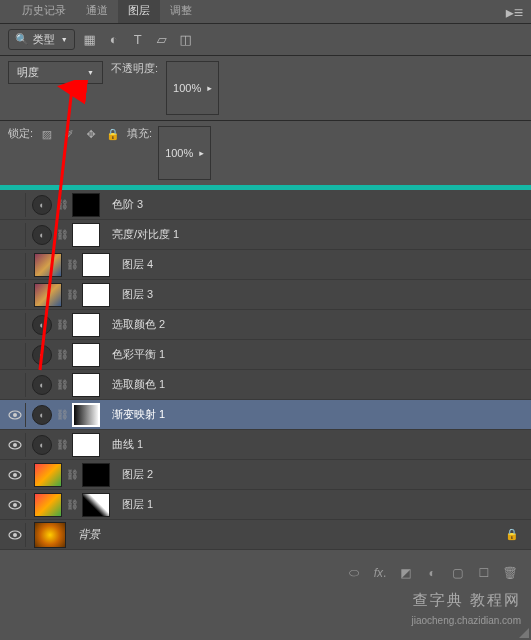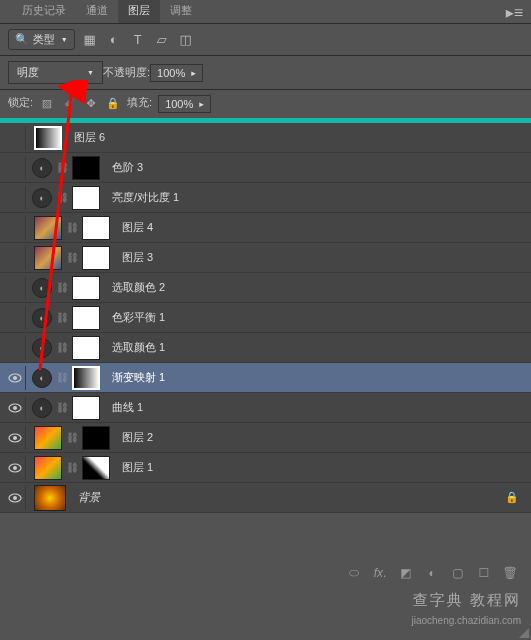--- a/index.html
+++ b/index.html
@@ -8,25 +8,25 @@
     .panel-tabs { display: flex; background: #535353; height: 24px; border-bottom: 1px solid #2a2a2a; padding-left: 12px; }
     .tab { padding: 3px 10px; font-size: 11px; color: #aaa; cursor: pointer; }
     .tab.active { background: #454545; color: #ddd; }
     .panel-menu { margin-left: auto; padding: 3px 8px; color: #bbb; cursor: pointer; }
     
     .toolbar { display: flex; align-items: center; padding: 5px 8px; gap: 6px; border-bottom: 1px solid #2a2a2a; }
     .dropdown { display: flex; align-items: center; padding: 2px 6px; border: 1px solid #333; border-radius: 3px; font-size: 11px; color: #ddd; gap: 4px; cursor: pointer; }
     .dropdown::after { content: "▼"; font-size: 7px; margin-left: 2px; }
     .tool-icon { width: 18px; height: 18px; display: flex; align-items: center; justify-content: center; color: #bbb; cursor: pointer; font-size: 13px; }
     
-    .blend-row { display: flex; align-items: center; padding: 5px 8px; border-bottom: 1px solid #2a2a2a; }
+    .blend-row { display: flex; align-items: flex-start; padding: 5px 8px; gap: 8px; border-bottom: 1px solid #2a2a2a; }
     .blend-dropdown { display: flex; align-items: center; padding: 3px 8px; border: 1px solid #333; font-size: 11px; color: #ddd; width: 95px; justify-content: space-between; cursor: pointer; }
     .blend-dropdown::after { content: "▼"; font-size: 7px; }
     .label-text { font-size: 11px; color: #ccc; }
-    .value-input { display: flex; align-items: center; padding: 2px 6px; border: 1px solid #333; font-size: 11px; color: #ddd; gap: 4px; cursor: pointer; }
+    .value-input { display: flex; align-items: center; padding: 20px 6px; border: 1px solid #333; font-size: 11px; color: #ddd; gap: 4px; cursor: pointer; }
     .value-input::after { content: "▸"; font-size: 9px; margin-left: 2px; }
     
     .lock-row { display: flex; padding: 5px 8px; gap: 6px; border-bottom: 5px solid #14b8a6; }
     .lock-icon { width: 16px; height: 16px; display: flex; align-items: center; justify-content: center; color: #aaa; cursor: pointer; font-size: 11px; }
     
     .layers-container { background: #454545; overflow-y: auto; }
     .layer-row { display: flex; align-items: center; height: 30px; border-bottom: 1px solid #393939; padding: 2px 4px; gap: 4px; cursor: pointer; }
     .layer-row.selected { background: #5a6d8c; }
     .visibility-col { width: 22px; height: 24px; display: flex; align-items: center; justify-content: center; border-right: 1px solid #393939; cursor: pointer; }
     .eye { width: 14px; height: 10px; color: #ccc; }
@@ -97,25 +97,20 @@
   <div class="lock-icon">🔒</div>
   <span class="label-text" style="">填充:</span>
   <div class="value-input">
     <span>100%</span>
   </div>
 </div>
 
 <div class="layers-container" id="layers-container">
     <div class="layer-row">
       <div class="visibility-col"></div>
-      <div class="thumb gradient" style="margin-left: 4px;"></div>
-      <span class="layer-name">图层 6</span>
-    </div>
-    <div class="layer-row">
-      <div class="visibility-col"></div>
       <div class="adj-icon">◐</div>
       <span class="link-icon">⛓</span>
       <div class="thumb mask-black"></div>
       <span class="layer-name">色阶 3</span>
     </div>
     <div class="layer-row">
       <div class="visibility-col"></div>
       <div class="adj-icon">◐</div>
       <span class="link-icon">⛓</span>
       <div class="thumb white"></div>

